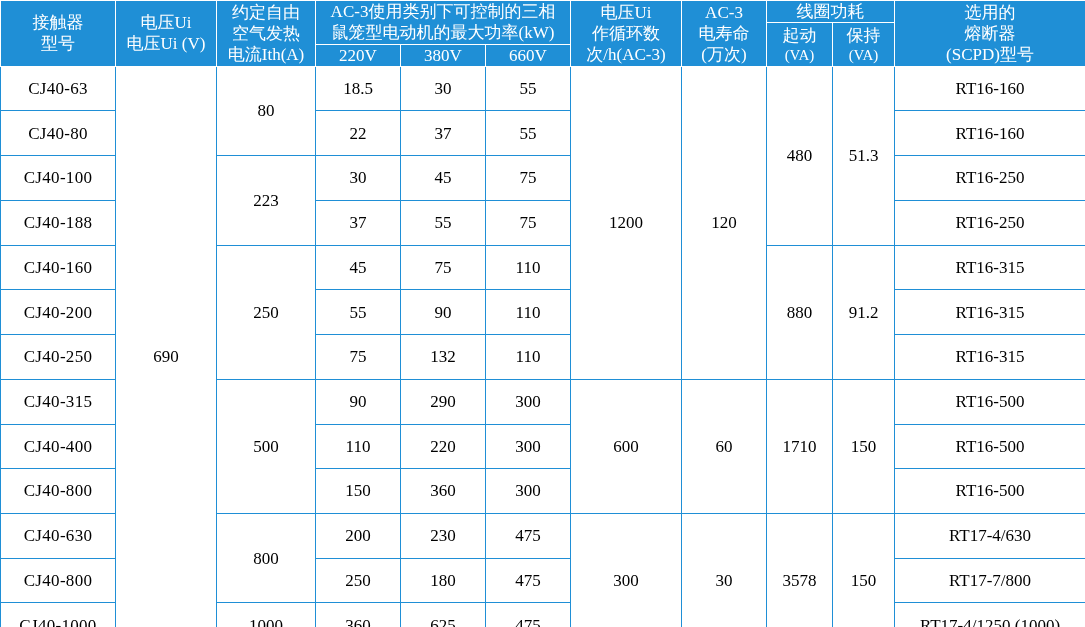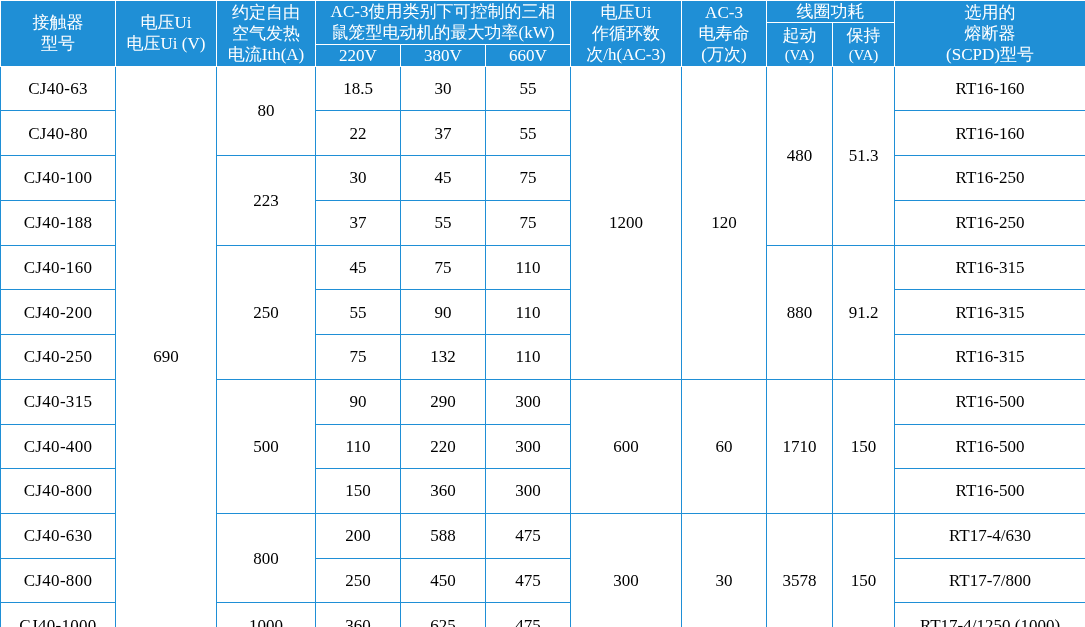--- a/index.html
+++ b/index.html
@@ -227,33 +227,33 @@
       <td class="cell-num">150</td>
       <td class="cell-num">360</td>
       <td class="cell-num">300</td>
       <td class="cell-fuse">RT16-500</td>
     </tr>
 
     <tr>
       <td class="cell-model">CJ40-630</td>
       <td class="cell-num" rowspan="2">800</td>
       <td class="cell-num">200</td>
-      <td class="cell-num">588</td>
+      <td class="cell-num">230</td>
       <td class="cell-num">475</td>
       <td class="cell-num" rowspan="3">300</td>
       <td class="cell-num" rowspan="3">30</td>
       <td class="cell-num" rowspan="3">3578</td>
       <td class="cell-num" rowspan="3">150</td>
       <td class="cell-fuse">RT17-4/630</td>
     </tr>
 
     <tr>
       <td class="cell-model">CJ40-800</td>
       <td class="cell-num">250</td>
-      <td class="cell-num">450</td>
+      <td class="cell-num">180</td>
       <td class="cell-num">475</td>
       <td class="cell-fuse">RT17-7/800</td>
     </tr>
 
     <tr>
       <td class="cell-model">CJ40-1000</td>
       <td class="cell-num">1000</td>
       <td class="cell-num">360</td>
       <td class="cell-num">625</td>
       <td class="cell-num">475</td>

